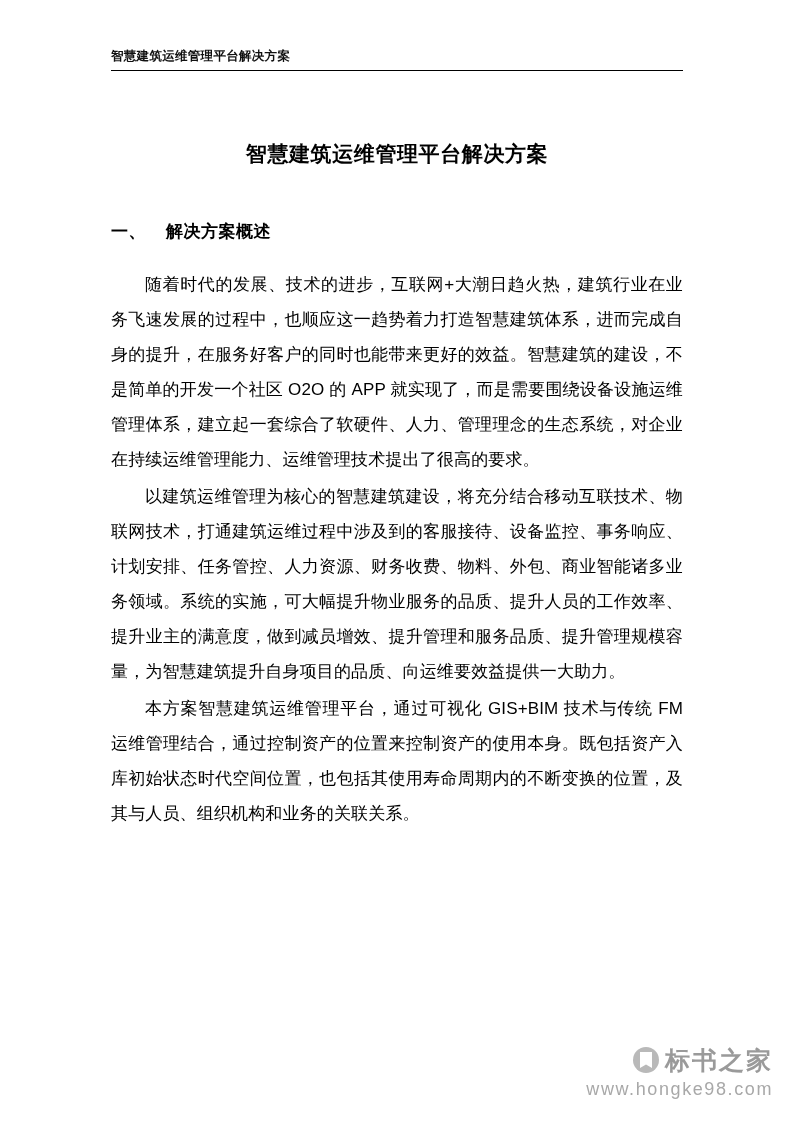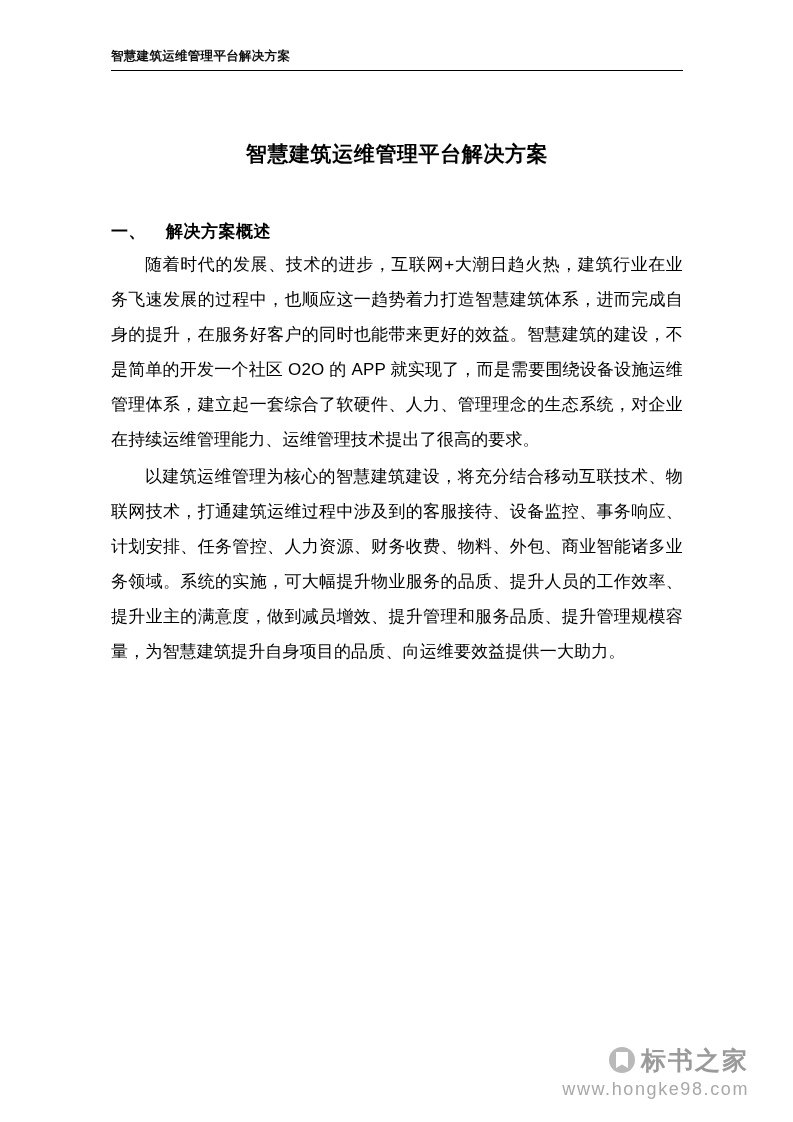--- a/index.html
+++ b/index.html
@@ -53,40 +53,40 @@
     font-weight: bold;
     letter-spacing: 0.6px;
     margin: 0 0 0 0;
     padding-top: 8px;
     color: #000;
   }
   .section-heading {
     font-size: 17px;
     font-weight: bold;
     margin-top: 52px;
-    margin-bottom: 4px;
+    margin-bottom: 24px;
     letter-spacing: 0.5px;
   }
   .section-heading .num {
     margin-right: 20px;
   }
   p.para {
     font-size: 17px;
     line-height: 2.06;
     text-align: justify;
     text-justify: inter-ideograph;
     margin: 0 0 2px 0;
     text-indent: 2em;
     letter-spacing: 0.15px;
     color: #000;
   }
   
   .watermark {
     position: absolute;
-    right: 44px;
+    right: 20px;
     bottom: 22px;
     text-align: right;
     user-select: none;
   }
   .wm-logo {
     display: flex;
     align-items: center;
     justify-content: flex-end;
     gap: 6px;
   }
@@ -136,20 +136,21 @@
   <div class="content">
 
     <h1 class="doc-title">智慧建筑运维管理平台解决方案</h1>
 
     <h2 class="section-heading">
       <span class="num">一、</span><span>解决方案概述</span>
     </h2>
 
     <p class="para">随着时代的发展、技术的进步，互联网+大潮日趋火热，建筑行业在业务飞速发展的过程中，也顺应这一趋势着力打造智慧建筑体系，进而完成自身的提升，在服务好客户的同时也能带来更好的效益。智慧建筑的建设，不是简单的开发一个社区 O2O 的 APP 就实现了，而是需要围绕设备设施运维管理体系，建立起一套综合了软硬件、人力、管理理念的生态系统，对企业在持续运维管理能力、运维管理技术提出了很高的要求。</p>
     <p class="para">以建筑运维管理为核心的智慧建筑建设，将充分结合移动互联技术、物联网技术，打通建筑运维过程中涉及到的客服接待、设备监控、事务响应、计划安排、任务管控、人力资源、财务收费、物料、外包、商业智能诸多业务领域。系统的实施，可大幅提升物业服务的品质、提升人员的工作效率、提升业主的满意度，做到减员增效、提升管理和服务品质、提升管理规模容量，为智慧建筑提升自身项目的品质、向运维要效益提供一大助力。</p>
+    <p class="para">本方案智慧建筑运维管理平台，通过可视化 GIS+BIM 技术与传统 FM 运维管理结合，通过控制资产的位置来控制资产的使用本身。既包括资产入库初始状态时代空间位置，也包括其使用寿命周期内的不断变换的位置，及其与人员、组织机构和业务的关联关系。</p>
 
   </div>
 
   <div class="watermark">
     <div class="wm-logo">
       <span class="wm-mark"></span>
       <span class="wm-name">标书之家</span>
     </div>
     <div class="wm-url">www.hongke98.com</div>
   </div>

